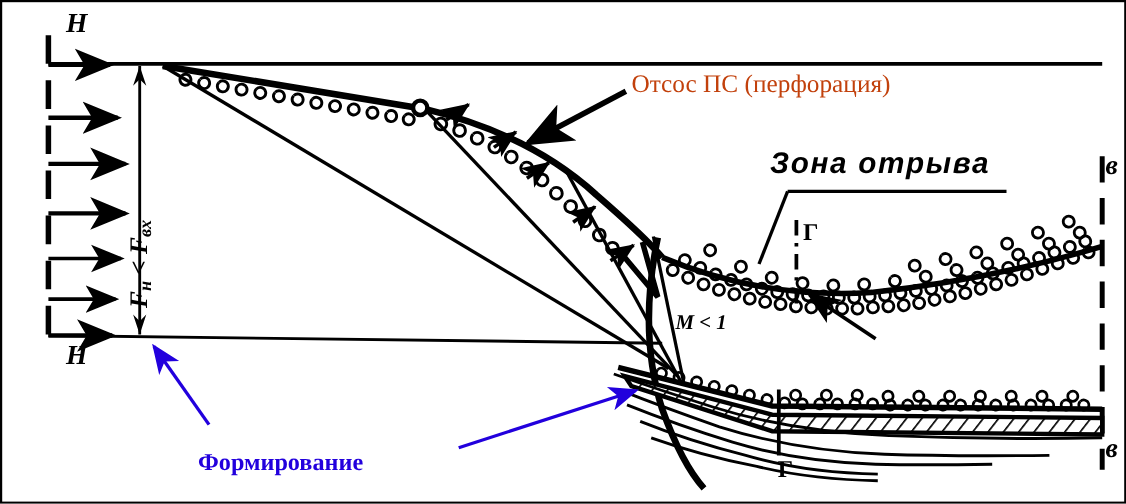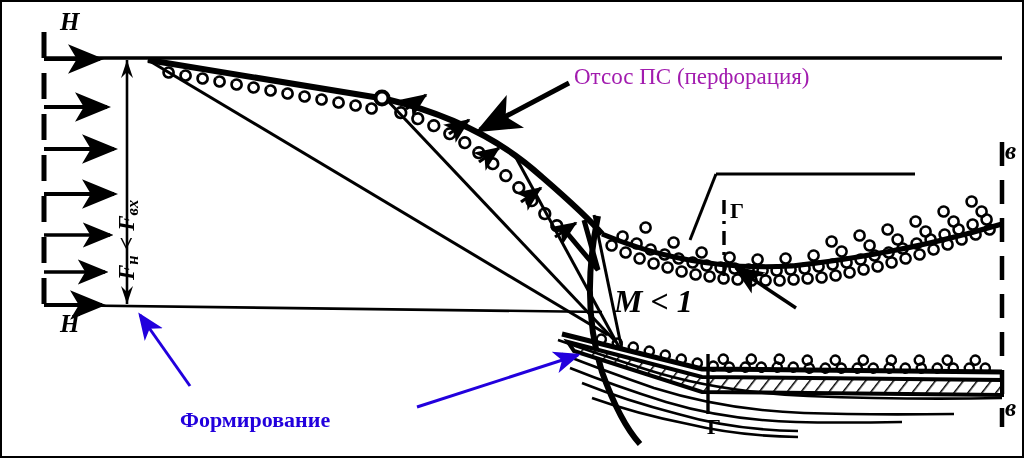--- a/index.html
+++ b/index.html
@@ -25,34 +25,34 @@
     height: 458px;
   }
   .lbl {
     position: absolute;
     white-space: pre;
     color: #000;
   }
   .serif-lbl {
     font-family: "Liberation Serif", serif;
     font-size: 23px;
-    color: #a21caf;
+    color: #c2410c;
   }
   .stencil-lbl {
     font-family: "Liberation Sans", sans-serif;
     font-weight: bold;
     font-style: italic;
     font-size: 27px;
     letter-spacing: 1.5px;
   }
   .math-lbl {
     font-family: "Liberation Serif", serif;
     font-style: italic;
     font-weight: bold;
-    font-size: 32px;
+    font-size: 19px;
   }
   .axis-lbl {
     font-family: "Liberation Serif", serif;
     font-style: italic;
     font-weight: bold;
     font-size: 25px;
   }
   .sec-lbl {
     font-family: "Liberation Serif", serif;
     font-weight: bold;
@@ -361,20 +361,21 @@
   <div class="lbl axis-lbl" style="left:58px; top:308px;">H</div>
 
   <div class="lbl axis-lbl" style="left:1003px; top:135px;">в</div>
 
   <div class="lbl axis-lbl" style="left:1003px; top:392px;">в</div>
 
   <div class="lbl fvert" style="left:112px; top:278px;"><span>F</span><span class="sub">н</span><span> &lt; F</span><span class="sub">вх</span></div>
 
   <div class="lbl serif-lbl" style="left:572px; top:62px;">Отсос ПС (перфорация)</div>
 
+  <div class="lbl stencil-lbl" style="left:698px; top:131px;">Зона отрыва</div>
 
 
   <div class="lbl math-lbl" style="left:612px; top:281px;">M &lt; 1</div>
 
   <div class="lbl sec-lbl" style="left:728px; top:196px;">Г</div>
 
   <div class="lbl sec-lbl" style="left:705px; top:412px;">Г</div>
 
   <div class="lbl blue-lbl" style="left:178px; top:357px;">
     <div>Формирование</div>

